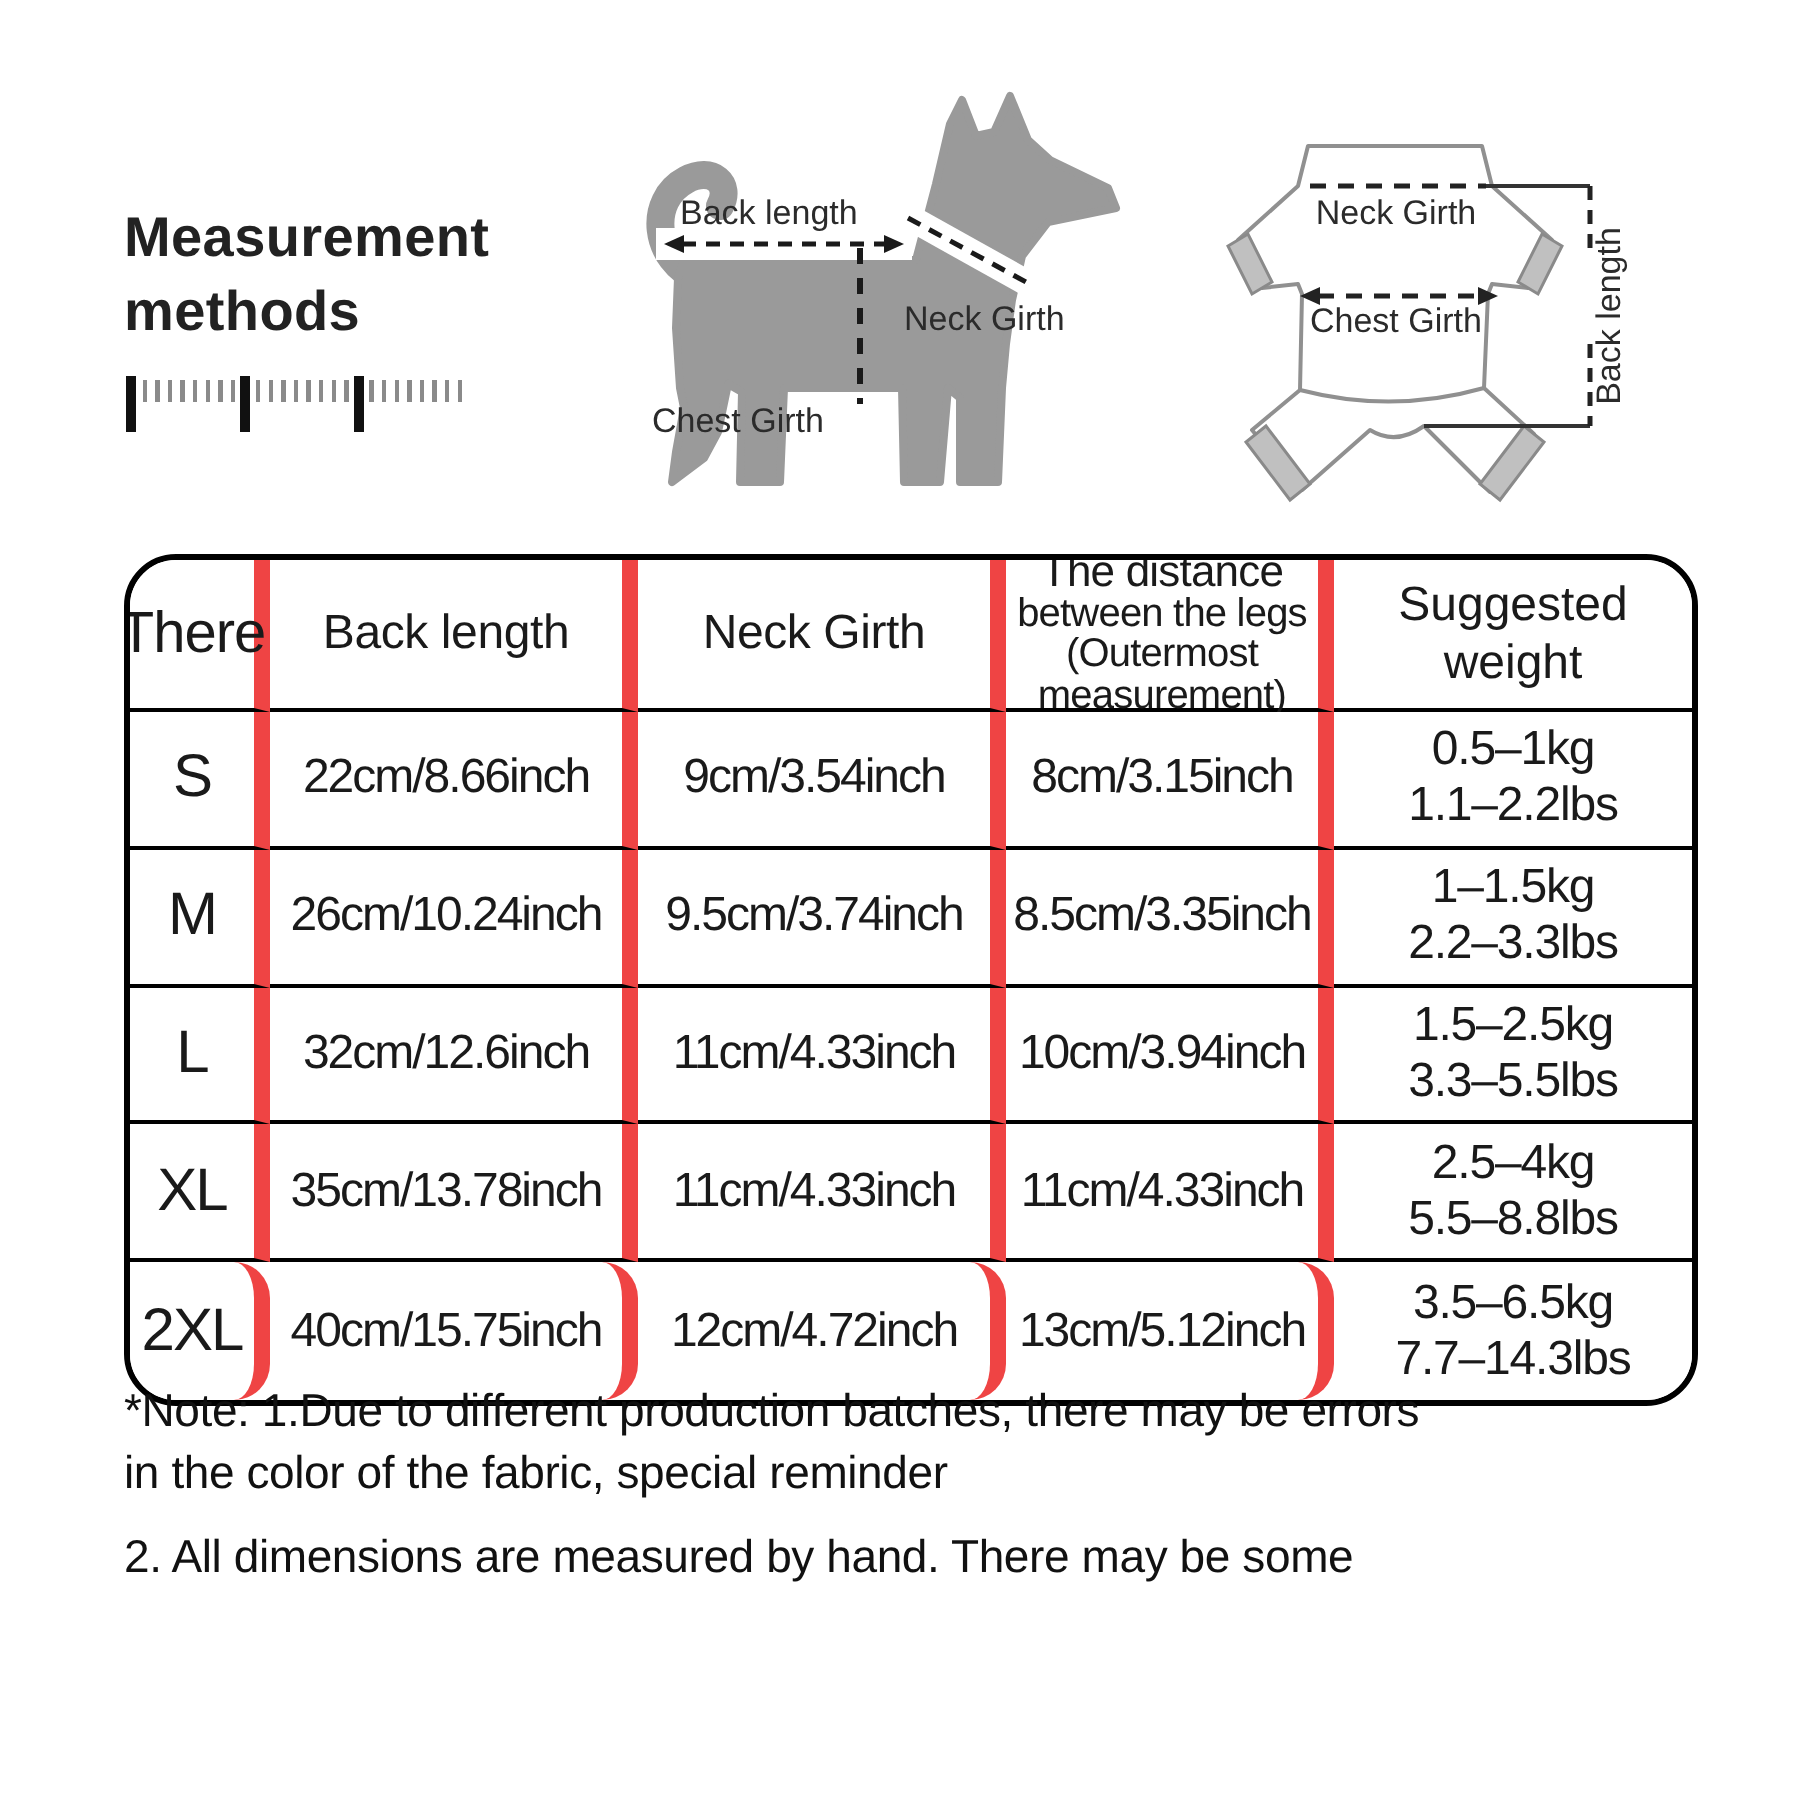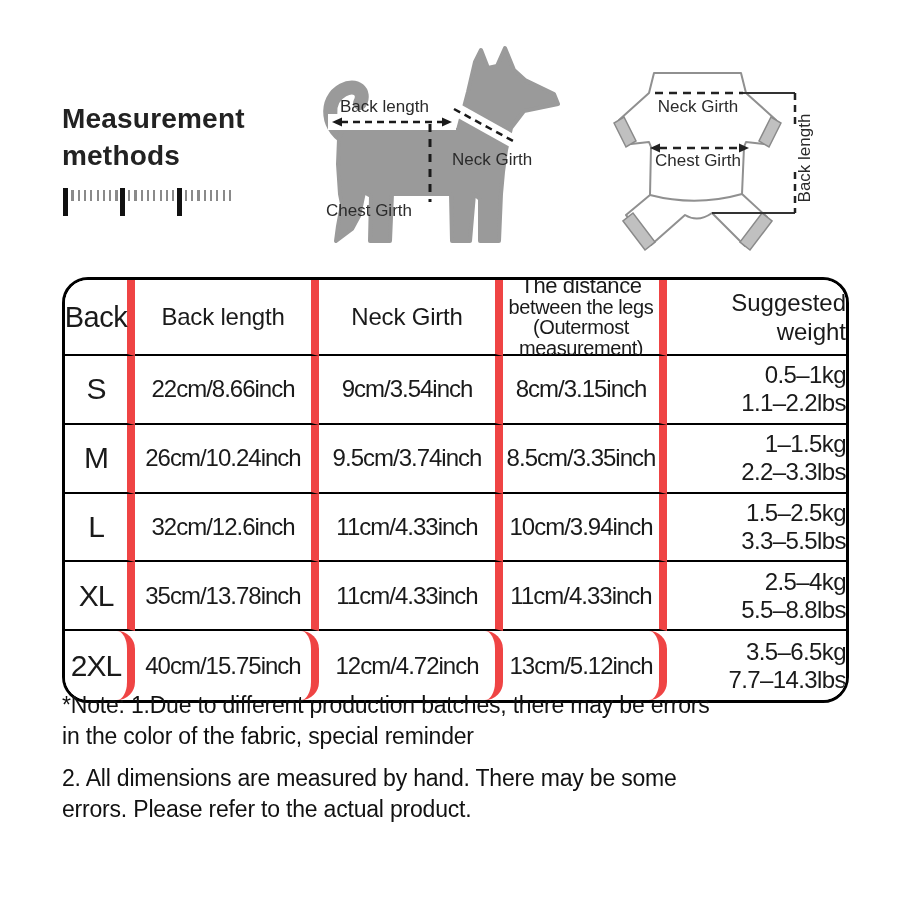--- a/index.html
+++ b/index.html
@@ -22,21 +22,21 @@
 
   
   .table-wrap { position:absolute; left:62px; top:277px; width:787px; height:426px;
      border:3px solid #000; border-radius:26px; overflow:hidden; background:#fff; }
   .size-grid { display:grid; width:100%; height:100%;
      grid-template-columns:70px 184px 184px 164px 1fr;
      grid-template-rows:76px repeat(5, 1fr); }
   .cell { border-right:8px solid #ef4444; border-bottom:2px solid #000;
      display:flex; flex-direction:column; align-items:center; justify-content:center;
      text-align:center; background:#fff; }
-  .cell.last-col { border-right:none;align-items:flex-end; }
+  .cell.last-col { border-right:none; }
   .row-last .cell { border-bottom:none;border-radius:18px; }
   .th-size { font-size:29px; letter-spacing:-0.5px; }
   .th { font-size:24px; letter-spacing:-0.2px; }
   .th-dist span { display:block; font-size:20px; line-height:20.5px; letter-spacing:-0.4px; }
   .th-dist span.first { font-size:22px; }
   .th-weight span { display:block; font-size:24px; line-height:29px; }
   .td-size { font-size:30px; letter-spacing:-1px; }
   .td-meas { font-size:24px; letter-spacing:-1px; white-space:nowrap; }
   .td-weight span { display:block; font-size:24px; line-height:28px; letter-spacing:-0.6px; white-space:nowrap; }
 
@@ -110,21 +110,21 @@
     <line x1="200" y1="132" x2="200" y2="173" stroke="#222" stroke-width="2.5" stroke-dasharray="7 5"></line>
 
     <text class="diag-label" x="103" y="72" text-anchor="middle">Neck Girth</text>
     <text class="diag-label" x="103" y="126" text-anchor="middle">Chest Girth</text>
     <text class="diag-label" x="215" y="118" text-anchor="middle" transform="rotate(-90 215 118)">Back length</text>
   </svg>
 
   <div class="table-wrap">
     <div class="size-grid">
 
-      <div class="cell th-size">Back</div>
+      <div class="cell th-size">There</div>
       <div class="cell th">Back length</div>
       <div class="cell th">Neck Girth</div>
       <div class="cell th-dist">
         <span class="first">The distance</span>
         <span>between the legs</span>
         <span>(Outermost</span>
         <span>measurement)</span>
       </div>
       <div class="cell th-weight last-col">
         <span>Suggested</span>
@@ -188,17 +188,16 @@
     </div>
   </div>
 
   <div class="notes">
     <p>
       <span>*Note: 1.Due to different production batches, there may be errors</span>
       <span>in the color of the fabric, special reminder</span>
     </p>
     <p>
       <span>2. All dimensions are measured by hand. There may be some</span>
-      <span>errors. Please refer to the actual product.</span>
     </p>
   </div>
 
 </div>
 
 </body></html>

